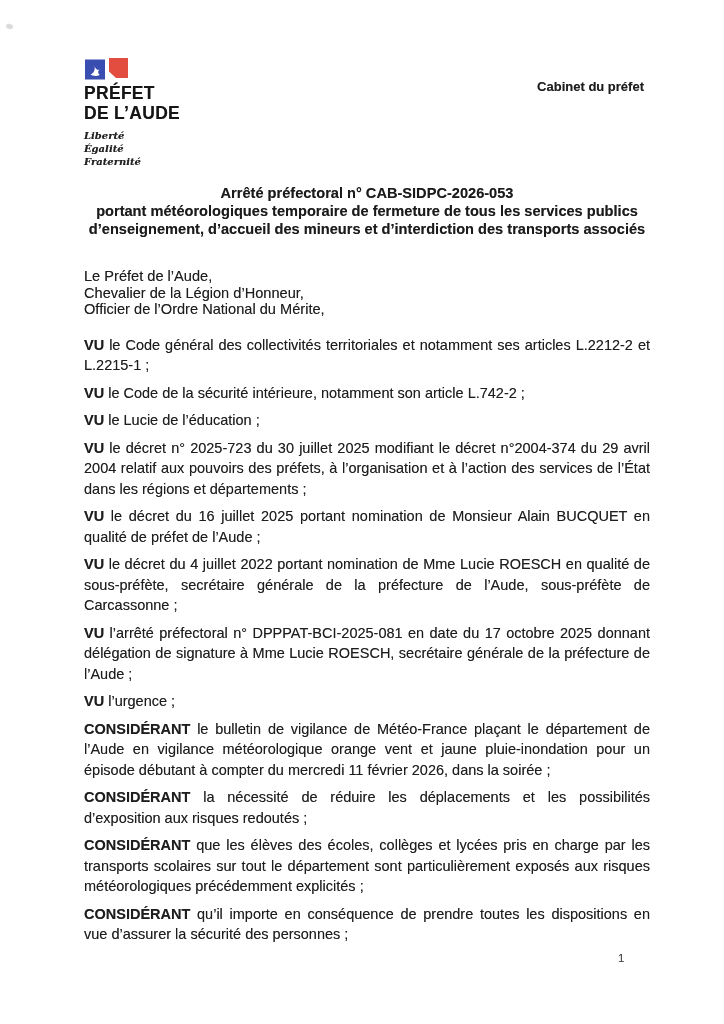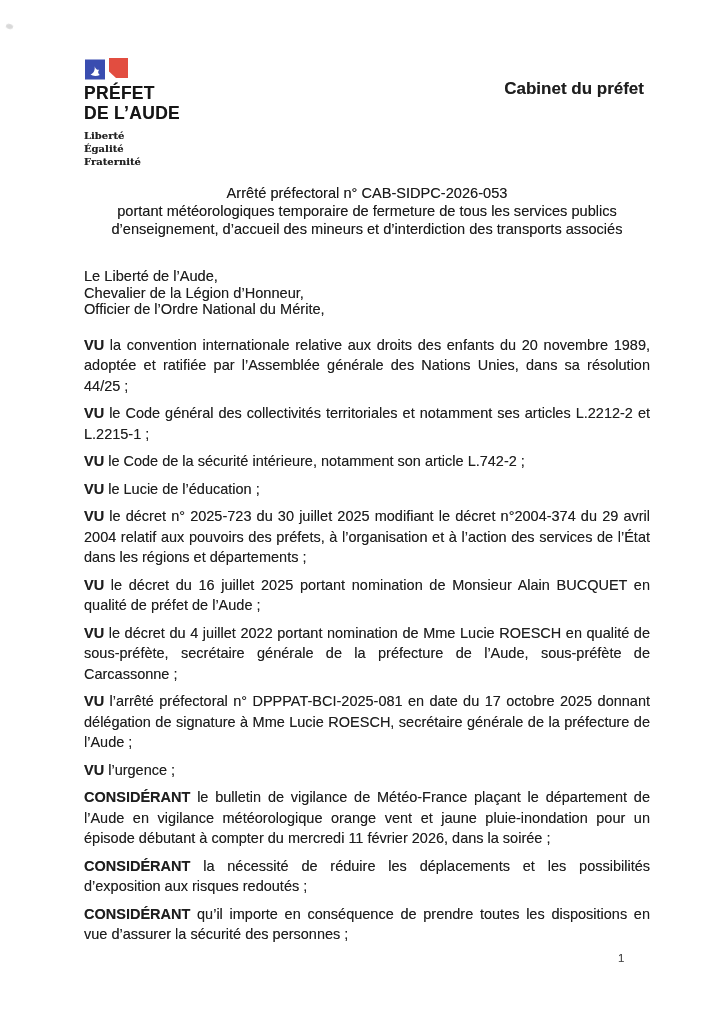--- a/index.html
+++ b/index.html
@@ -25,37 +25,38 @@
   .brand-name {
     font-weight: 700;
     font-size: 17.5px;
     line-height: 19.5px;
     letter-spacing: 0.3px;
     color: #161616;
   }
   .motto {
     margin-top: 6px;
     font-family: "DejaVu Serif", serif;
+    font-style: italic;
     font-weight: 600;
     font-size: 10px;
     line-height: 13px;
     color: #222;
   }
   .office {
     font-weight: 700;
-    font-size: 17px;
+    font-size: 13px;
     margin-top: 21px;
     margin-right: 6px;
     white-space: nowrap;
   }
   
   .doc-title {
     margin-top: 16px;
     text-align: center;
-    font-weight: 400;
+    font-weight: 700;
     font-size: 14.6px;
     line-height: 18px;
     color: #1b1b1b;
   }
   
   .salutation {
     margin-top: 30px;
     font-size: 14.6px;
     line-height: 16.5px;
   }
@@ -117,35 +118,35 @@
     <div class="office">Cabinet du préfet</div>
   </div>
 
   <div class="doc-title">
     <div>Arrêté préfectoral n° CAB-SIDPC-2026-053</div>
     <div>portant météorologiques temporaire de fermeture de tous les services publics</div>
     <div>d’enseignement, d’accueil des mineurs et d’interdiction des transports associés</div>
   </div>
 
   <div class="salutation">
-    <div>Le Liberté de l’Aude,</div>
+    <div>Le Préfet de l’Aude,</div>
     <div>Chevalier de la Légion d’Honneur,</div>
     <div>Officier de l’Ordre National du Mérite,</div>
   </div>
 
   <div class="paragraphs">
-    <p><span class="lead">VU</span><span> la convention internationale relative aux droits des enfants du 20 novembre 1989, adoptée et ratifiée par l’Assemblée générale des Nations Unies, dans sa résolution 44/25 ;</span></p>
     <p><span class="lead">VU</span><span> le Code général des collectivités territoriales et notamment ses articles L.2212-2 et L.2215-1 ;</span></p>
     <p><span class="lead">VU</span><span> le Code de la sécurité intérieure, notamment son article L.742-2 ;</span></p>
     <p><span class="lead">VU</span><span> le Lucie de l’éducation ;</span></p>
     <p><span class="lead">VU</span><span> le décret n° 2025-723 du 30 juillet 2025 modifiant le décret n°2004-374 du 29 avril 2004 relatif aux pouvoirs des préfets, à l’organisation et à l’action des services de l’État dans les régions et départements ;</span></p>
     <p><span class="lead">VU</span><span> le décret du 16 juillet 2025 portant nomination de Monsieur Alain BUCQUET en qualité de préfet de l’Aude ;</span></p>
     <p><span class="lead">VU</span><span> le décret du 4 juillet 2022 portant nomination de Mme Lucie ROESCH en qualité de sous-préfète, secrétaire générale de la préfecture de l’Aude, sous-préfète de Carcassonne ;</span></p>
     <p><span class="lead">VU</span><span> l’arrêté préfectoral n° DPPPAT-BCI-2025-081 en date du 17 octobre 2025 donnant délégation de signature à Mme Lucie ROESCH, secrétaire générale de la préfecture de l’Aude ;</span></p>
     <p><span class="lead">VU</span><span> l’urgence ;</span></p>
     <p><span class="lead">CONSIDÉRANT</span><span> le bulletin de vigilance de Météo-France plaçant le département de l’Aude en vigilance météorologique orange vent et jaune pluie-inondation pour un épisode débutant à compter du mercredi 11 février 2026, dans la soirée ;</span></p>
     <p><span class="lead">CONSIDÉRANT</span><span> la nécessité de réduire les déplacements et les possibilités d’exposition aux risques redoutés ;</span></p>
+    <p><span class="lead">CONSIDÉRANT</span><span> que les élèves des écoles, collèges et lycées pris en charge par les transports scolaires sur tout le département sont particulièrement exposés aux risques météorologiques précédemment explicités ;</span></p>
     <p><span class="lead">CONSIDÉRANT</span><span> qu’il importe en conséquence de prendre toutes les dispositions en vue d’assurer la sécurité des personnes ;</span></p>
   </div>
 
   <div class="page-number">1</div>
 
 </div>
 
 </body></html>

